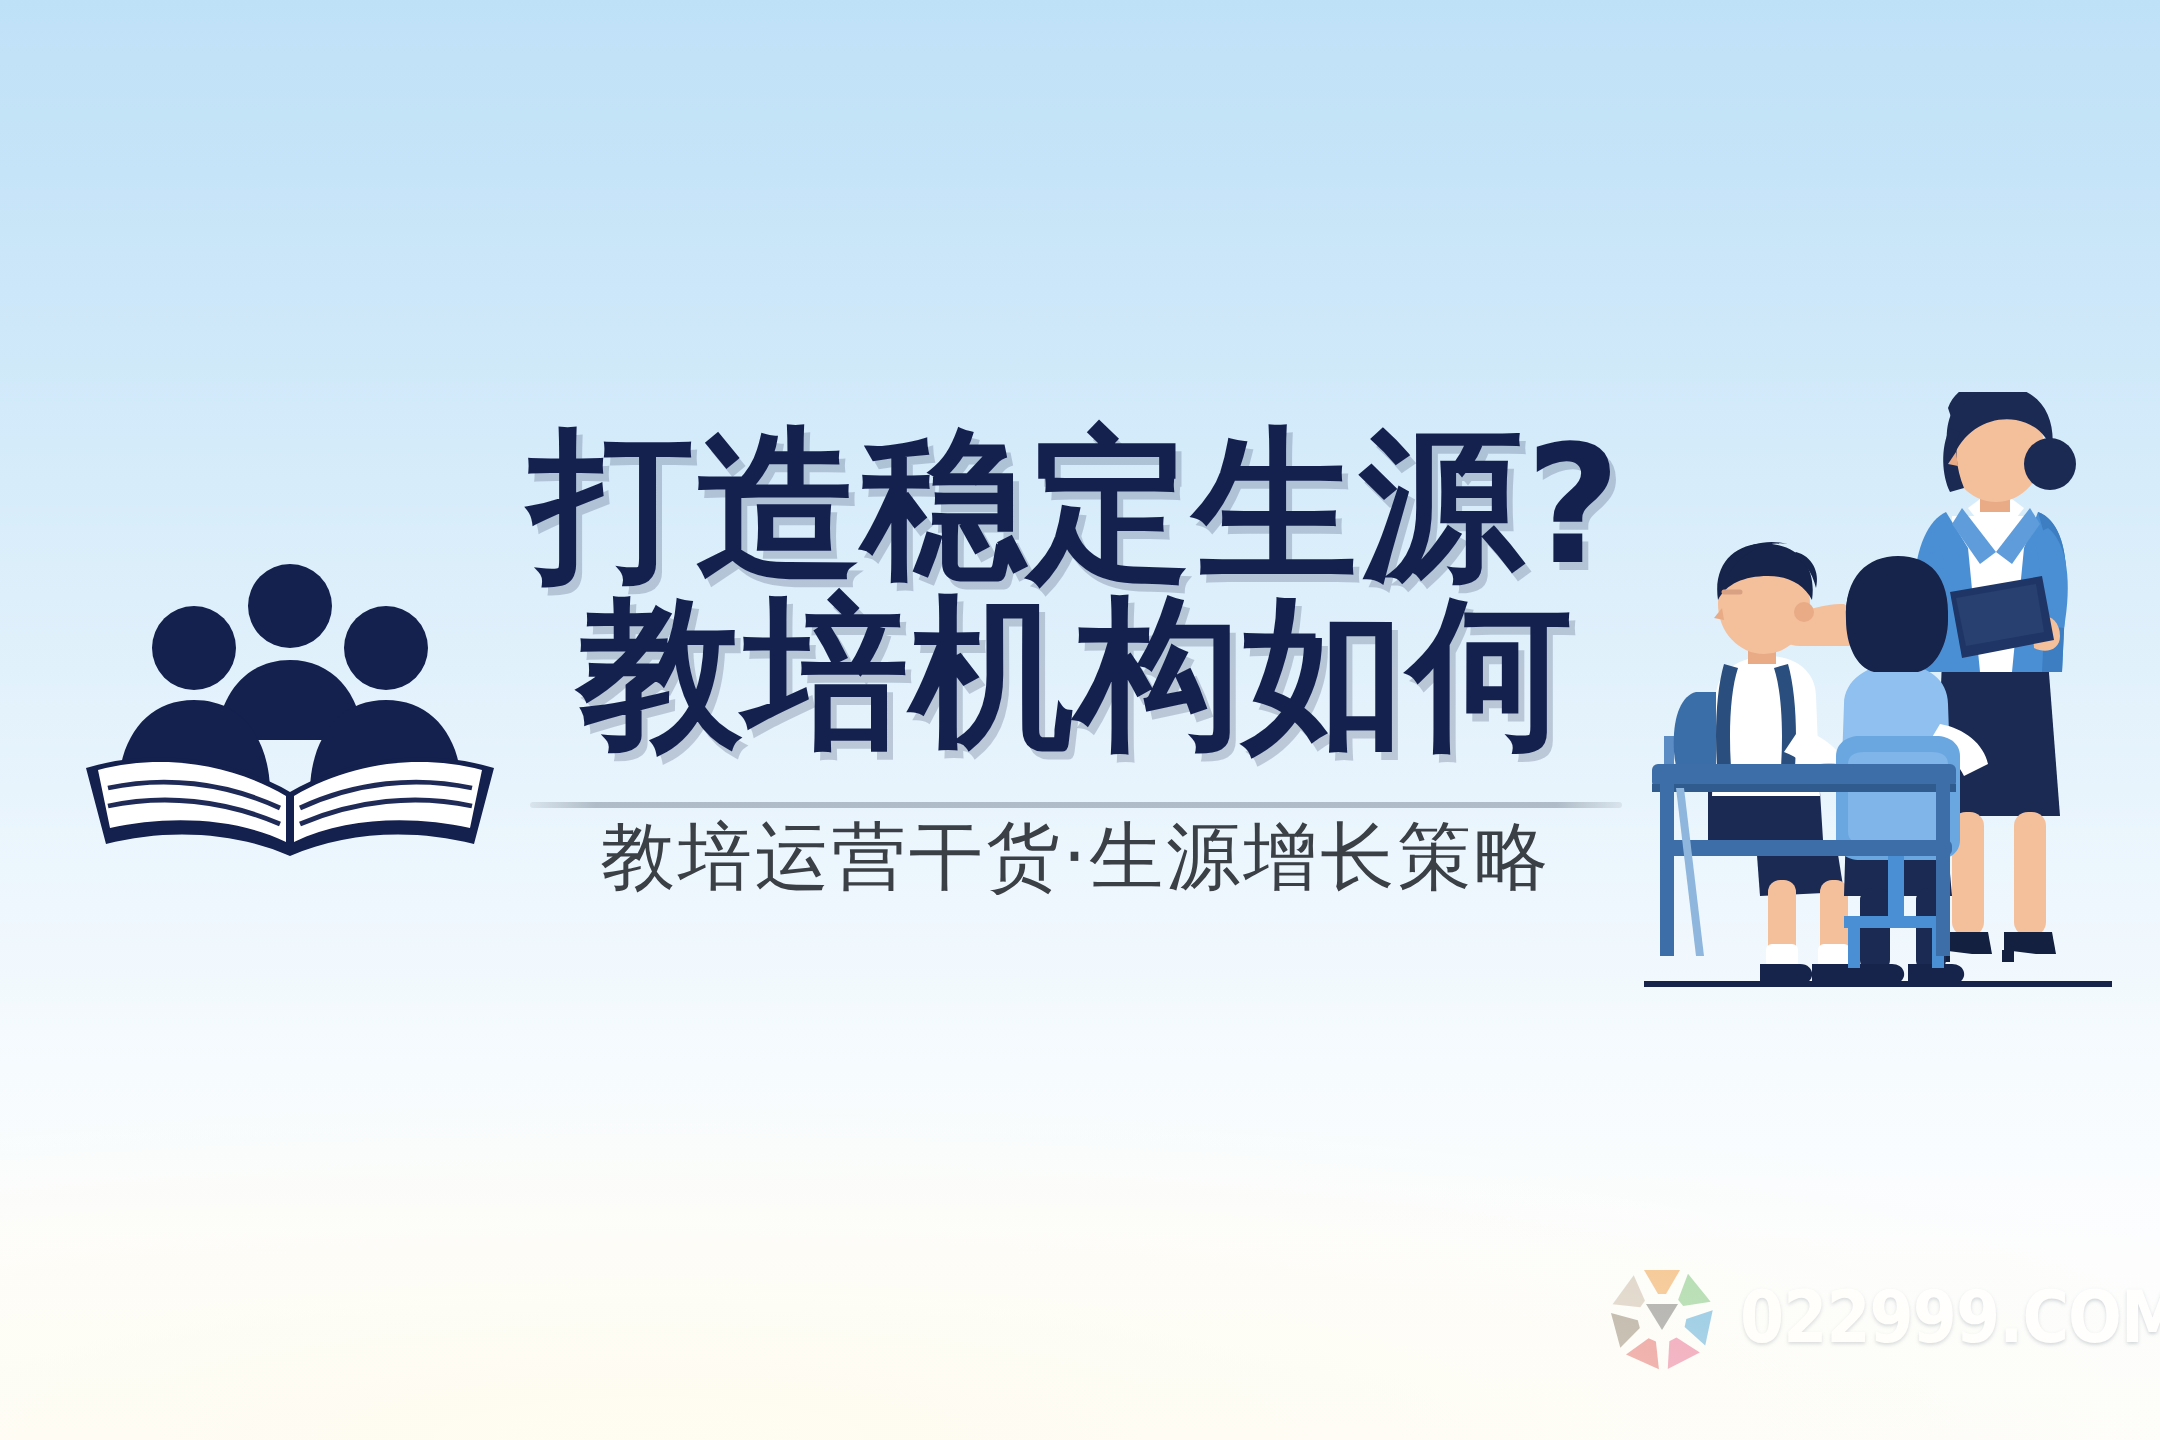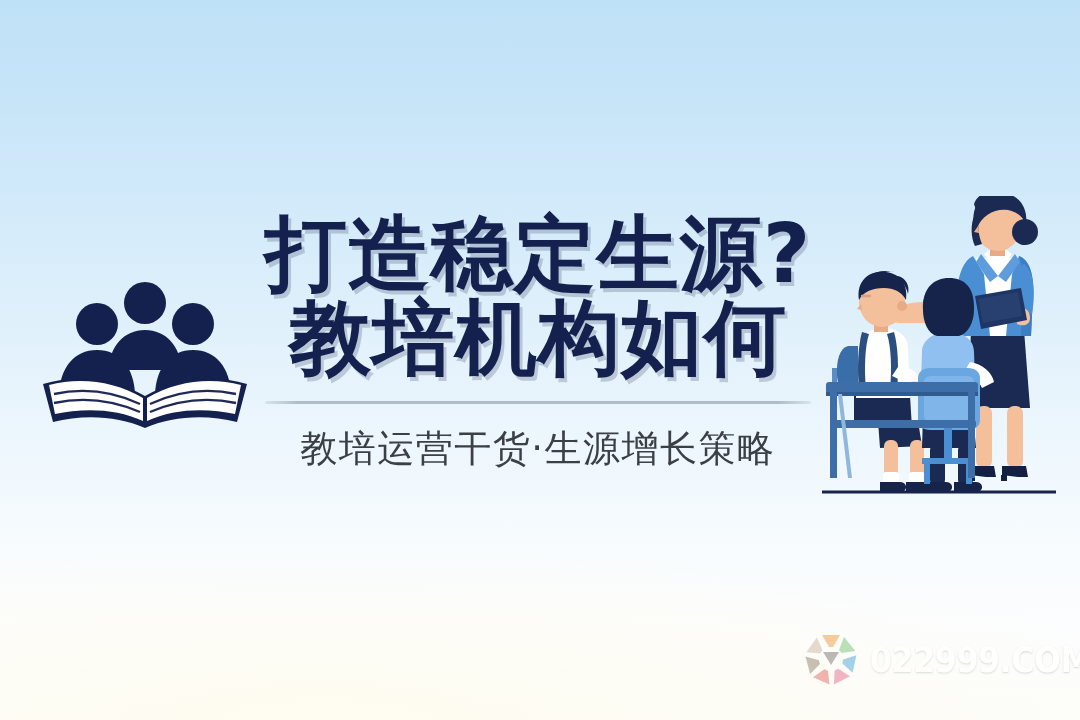--- a/index.html
+++ b/index.html
@@ -58,21 +58,20 @@
   }
   .title-line.second{ margin-top:4px; }
 
   .divider{
     margin:20px auto 0 auto;
     width:546px; height:3px;
     background:linear-gradient(90deg, rgba(170,180,190,.25) 0%, rgba(160,172,184,.78) 6%, rgba(160,172,184,.78) 94%, rgba(170,180,190,.25) 100%);
     border-radius:2px;
   }
   .subtitle{
-    margin-top:20px;
     font-family:"DejaVu Sans","Liberation Sans",sans-serif;
     font-size:37px;
     font-weight:400;
     letter-spacing:1.5px;
     color:#3b3f46;
     white-space:nowrap;
   }
 
   
   .illustration{

